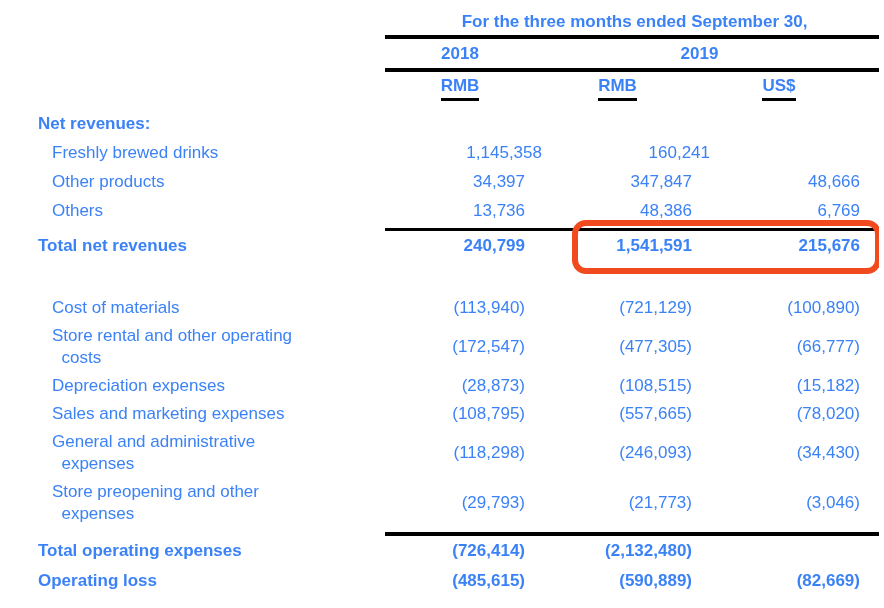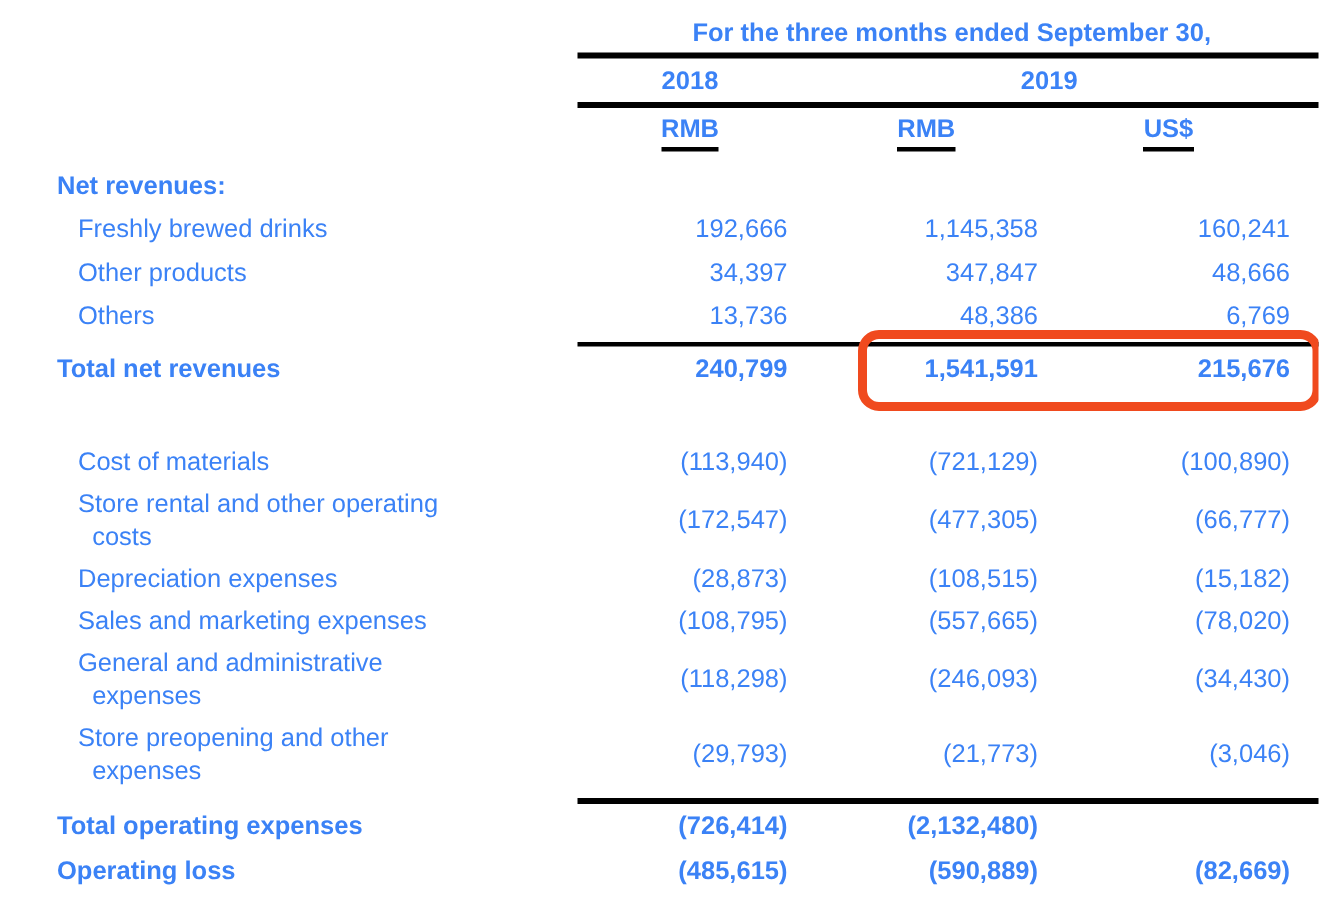--- a/index.html
+++ b/index.html
@@ -83,21 +83,20 @@
 
   <div class="row mt8">
     <div class="lbl lead">Net revenues:</div>
     <div class="v1"></div>
     <div class="v2"></div>
     <div class="v3"></div>
   </div>
 
   <div class="row">
     <div class="lbl">Freshly brewed drinks</div>
-    <div class="v1">192,666</div>
     <div class="v2">1,145,358</div>
     <div class="v3">160,241</div>
   </div>
 
   <div class="row">
     <div class="lbl">Other products</div>
     <div class="v1">34,397</div>
     <div class="v2">347,847</div>
     <div class="v3">48,666</div>
   </div>

